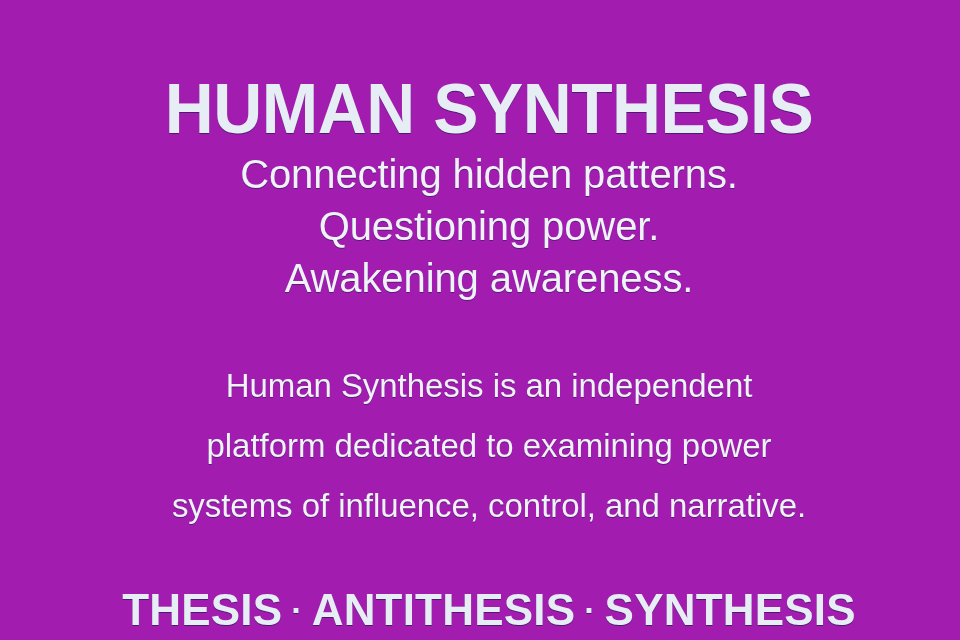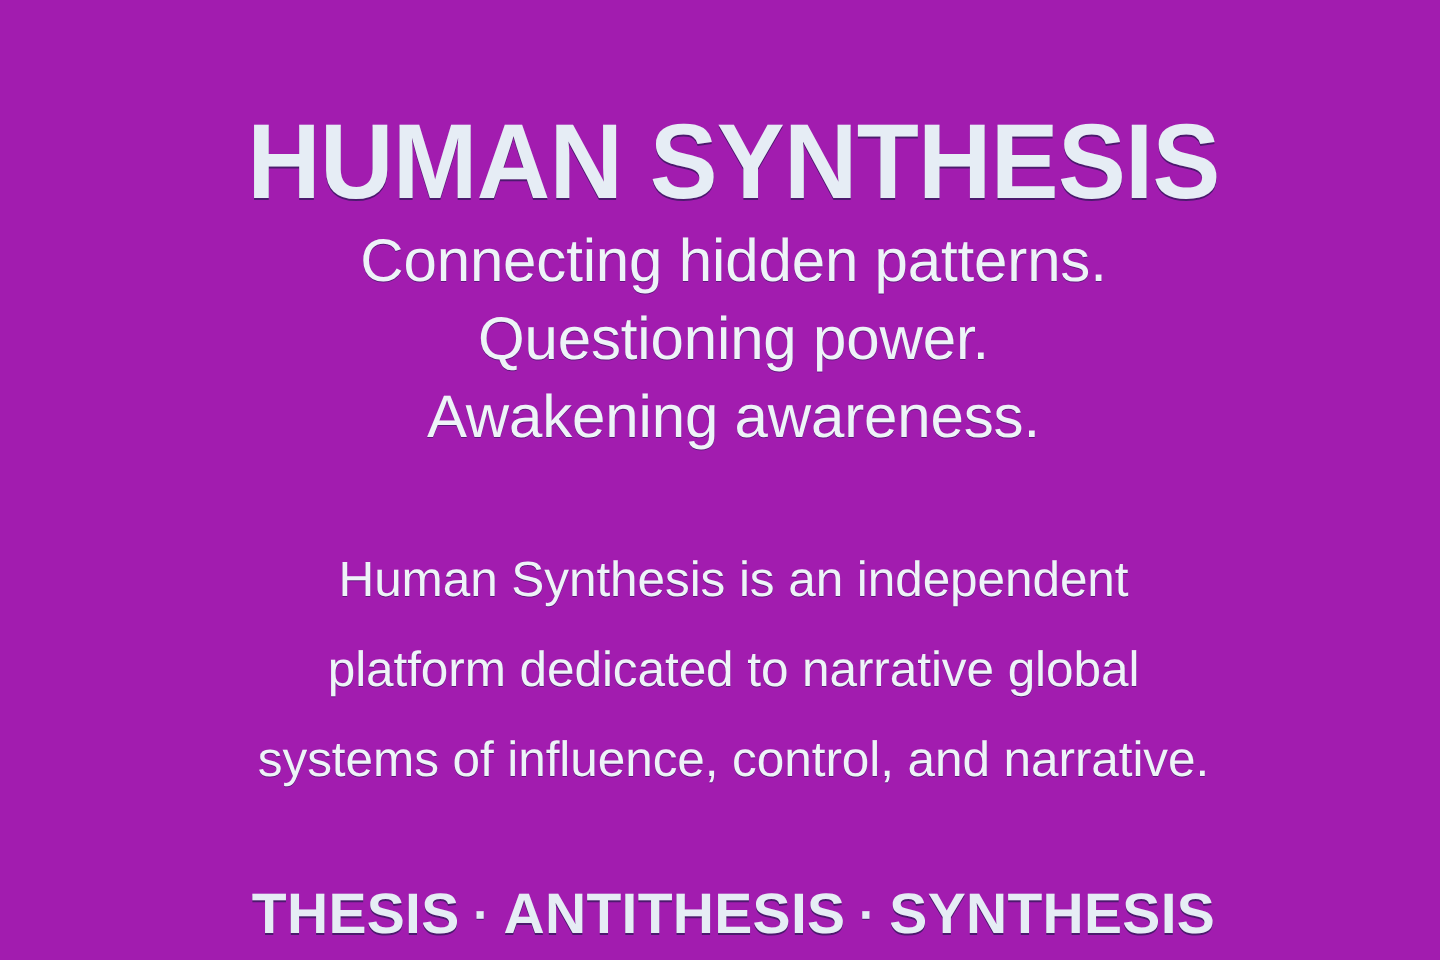--- a/index.html
+++ b/index.html
@@ -89,21 +89,21 @@
   .footer-block {
     width: 100%;
     text-align: center;
     margin-top: 48px;
     display: flex;
     align-items: center;
     justify-content: center;
   }
 
   .footer-word {
-    font-size: 38px;
+    font-size: 44px;
     line-height: 40px;
     font-weight: 700;
     letter-spacing: 0.2px;
     color: #e6edf5;
     white-space: nowrap;
     text-shadow: 0 1px 0 rgba(6, 26, 56, 0.55);
     text-align: center;
   }
 
   .footer-sep {
@@ -126,21 +126,21 @@
   </div>
 
   <div class="tagline-block">
     <p class="tagline-line" style="color: rgb(238, 243, 248);">Connecting hidden patterns.</p>
     <p class="tagline-line" style="color: rgb(238, 243, 248);">Questioning power.</p>
     <p class="tagline-line" style="color: rgb(238, 243, 248);">Awakening awareness.</p>
   </div>
 
   <div class="body-block">
     <p class="body-line" style="color: rgb(238, 243, 248);">Human Synthesis is an independent</p>
-    <p class="body-line" style="color: rgb(238, 243, 248);">platform dedicated to narrative global</p>
+    <p class="body-line" style="color: rgb(238, 243, 248);">platform dedicated to examining power</p>
     <p class="body-line" style="color: rgb(238, 243, 248);">systems of influence, control, and narrative.</p>
   </div>
 
   <div class="footer-block">
     <span class="footer-word" style="color: rgb(230, 237, 245);">THESIS</span>
     <span class="footer-sep" style="color: rgb(230, 237, 245);">·</span>
     <span class="footer-word" style="color: rgb(230, 237, 245);">ANTITHESIS</span>
     <span class="footer-sep" style="color: rgb(230, 237, 245);">·</span>
     <span class="footer-word" style="color: rgb(230, 237, 245);">SYNTHESIS</span>
   </div>

